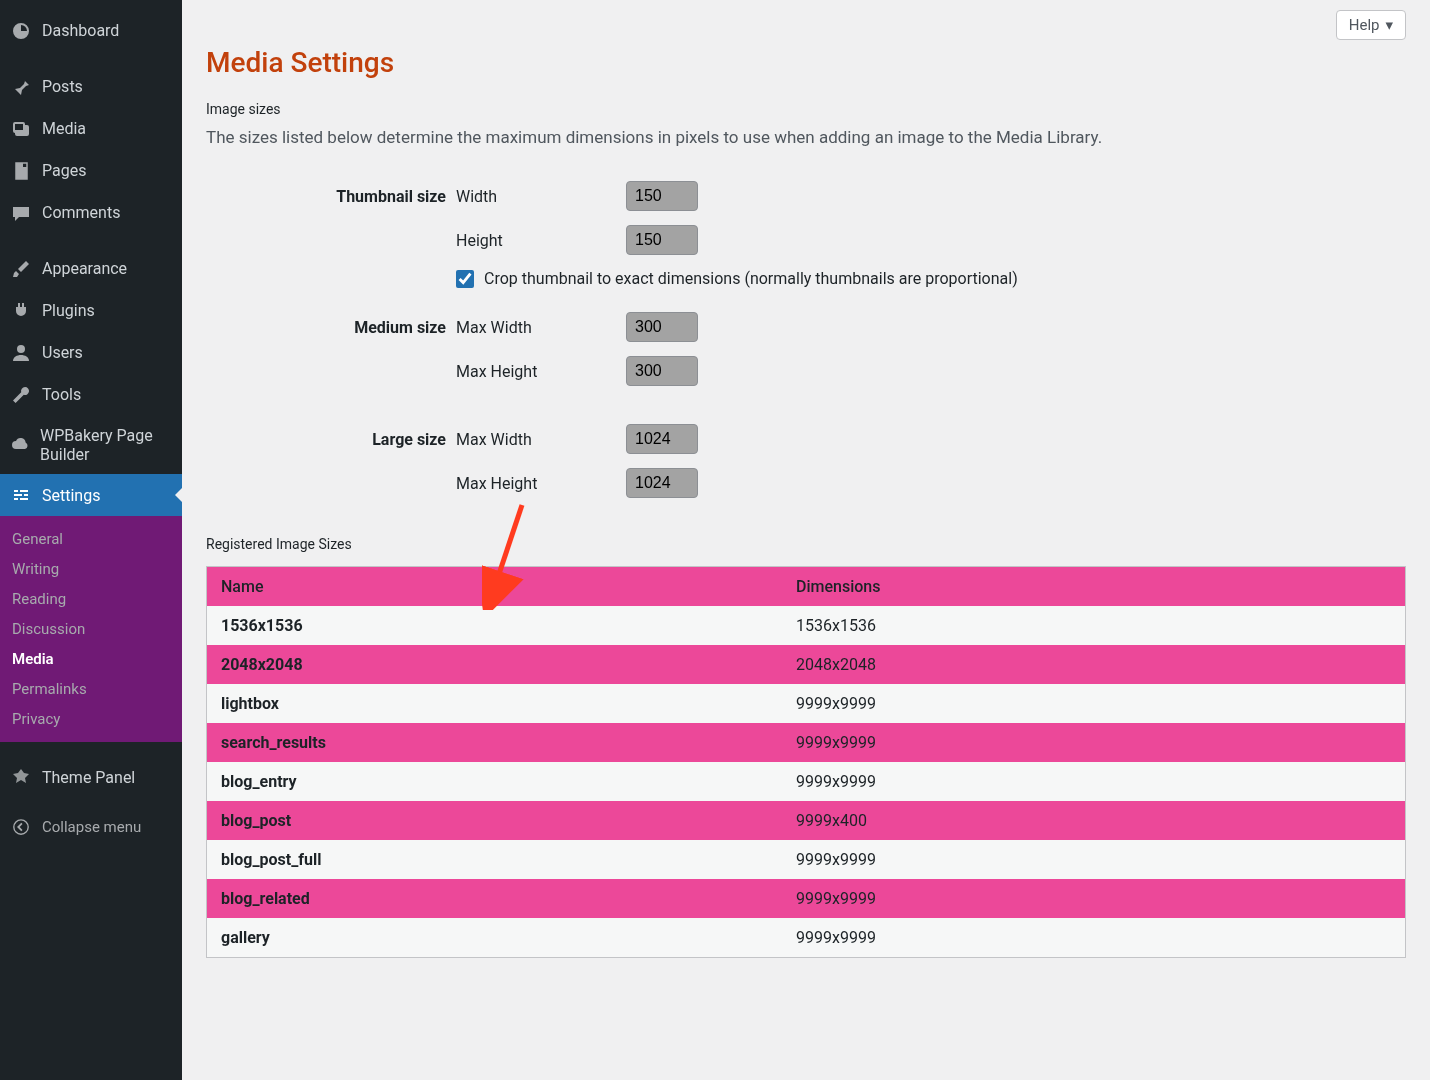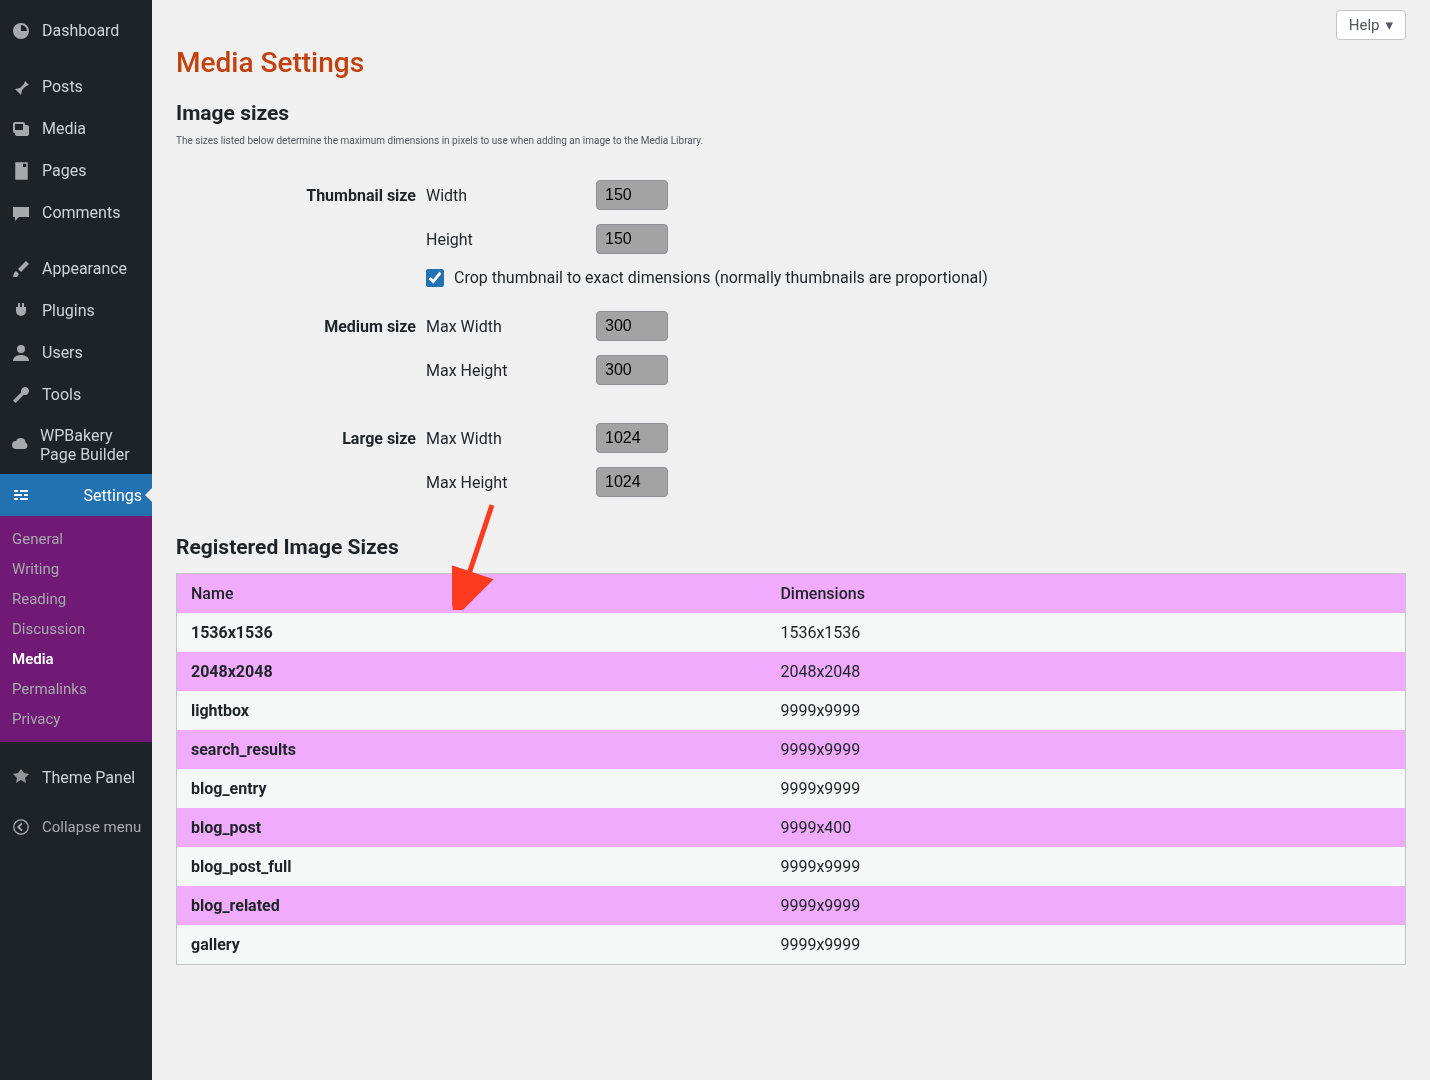--- a/index.html
+++ b/index.html
@@ -8,21 +8,21 @@
   font-family: -apple-system, BlinkMacSystemFont, "Segoe UI", Roboto, Helvetica, Arial, sans-serif;
   font-size: 15px;
   color: #1d2327;
   background: #f0f0f1;
   display: flex;
   min-height: 100vh;
 }
 
 
 #adminmenu {
-  width: 152px;
+  width: 182px;
   background: #1d2327;
   color: #f0f0f1;
   flex-shrink: 0;
   padding-top: 10px;
   display: flex;
   flex-direction: column;
 }
 .menu-item {
   display: flex;
   align-items: center;
@@ -37,21 +37,20 @@
   display: flex;
   align-items: center;
   justify-content: center;
   margin-right: 10px;
   color: #a7aaad;
 }
 .menu-item .label { font-size: 16px; line-height: 1.2; }
 .menu-item.current {
   background: #2271b1;
   color: #fff;
-  justify-content: space-between;
 }
 .menu-item.current .icon { color: #fff; }
 .menu-item.current::after {
   content: "";
   position: absolute;
   right: -1px;
   top: 50%;
   transform: translateY(-50%);
   border: 8px solid transparent;
   border-right-color: #f0f0f1;
@@ -93,22 +92,22 @@
   border-radius: 4px;
   padding: 5px 12px;
   font-size: 15px;
   color: #50575e;
   display: inline-flex;
   align-items: flex-start;
   gap: 6px;
   cursor: pointer;
 }
 h1.page-title { font-size: 28px; font-weight: 500; margin: 6px 0 22px 0; color:#c2410c; }
-h2.section { font-size: 21px; font-weight: 700; margin: 12px 0 10px 0; }
-p.desc { font-size: 10px; color: #50575e; margin-bottom: 22px; }
+h2.section { font-size: 14px; font-weight: 400; margin: 12px 0 10px 0; }
+p.desc { font-size: 17px; color: #50575e; margin-bottom: 22px; }
 
 table.form-table { width: 100%; border-collapse: collapse; }
 table.form-table th {
   text-align: right;
   vertical-align: top;
   width: 250px;
   padding: 18px 10px 18px 0;
   font-weight: 700;
   font-size: 16px;
 }
@@ -133,21 +132,21 @@
   left: 300px;
   top: 500px;
   color: #ff3b1f;
   pointer-events: none;
 }
 
 table.sizes {
   width: 100%;
   border: 1px solid #c3c4c7;
   border-collapse: collapse;
-  background: #f0abfc;
+  background: #ec4899;
   margin-top: 14px;
   padding-left: 25px;
 }
 table.sizes th, table.sizes td {
   text-align: left;
   padding: 10px 14px;
   font-size: 16px;
 }
 table.sizes thead th { font-weight: 500; color:#1d2327; }
 table.sizes tbody tr:nth-child(odd) { background: #f6f7f7; }

